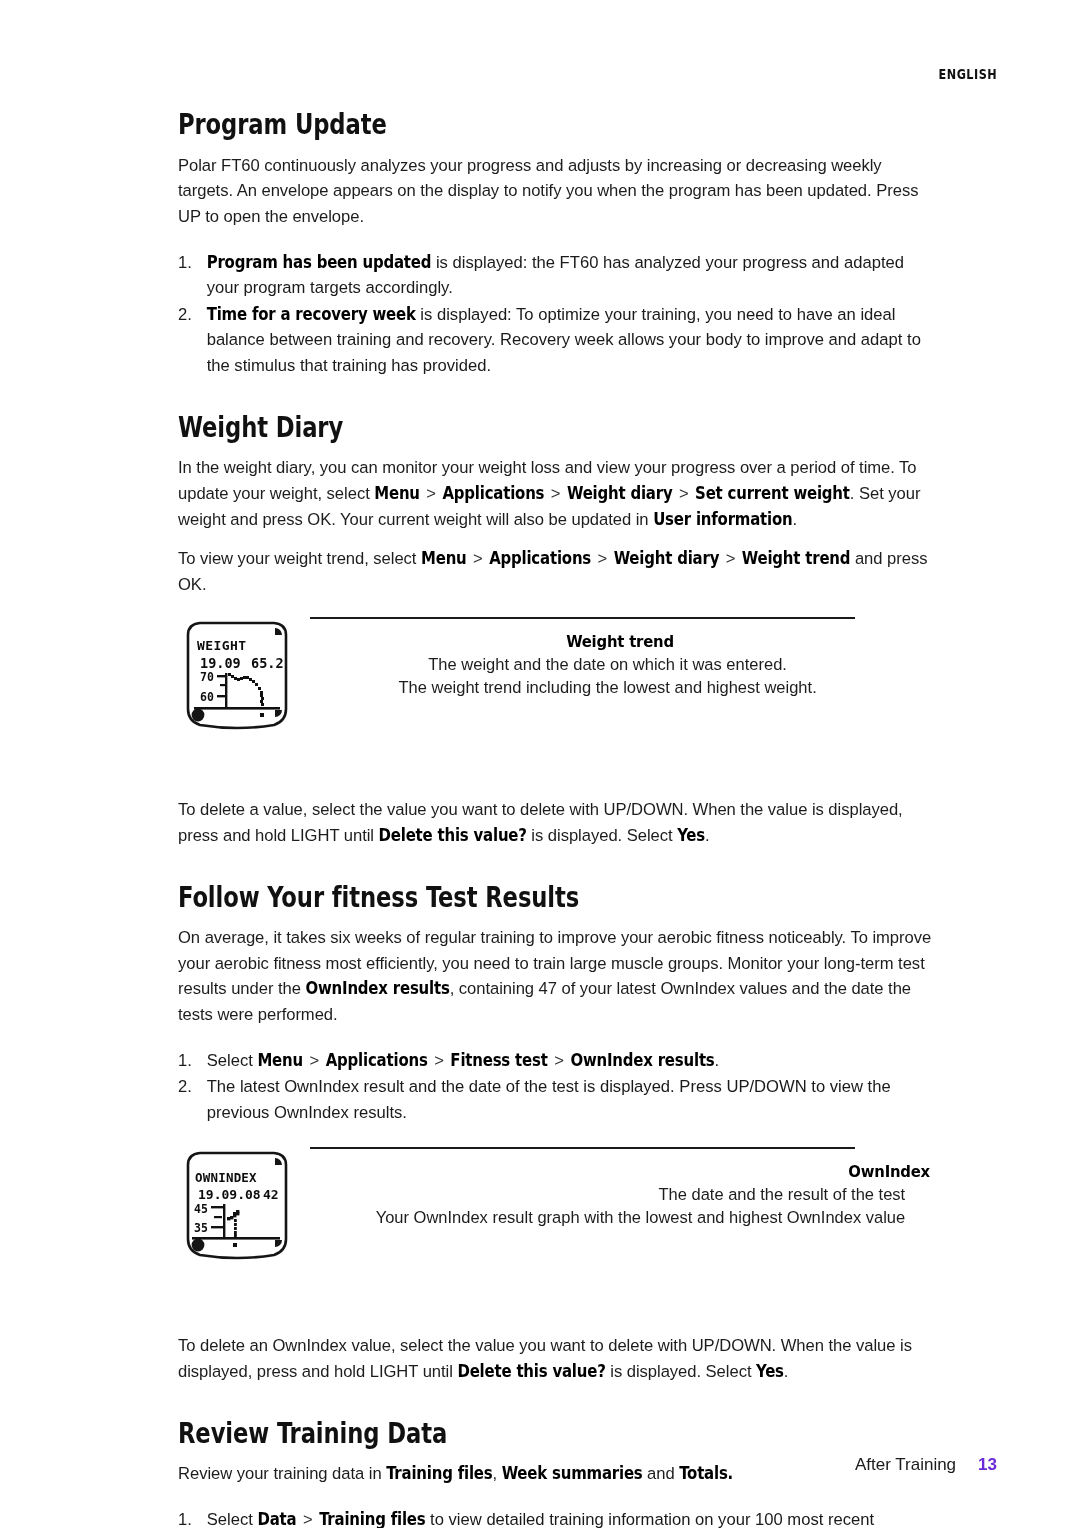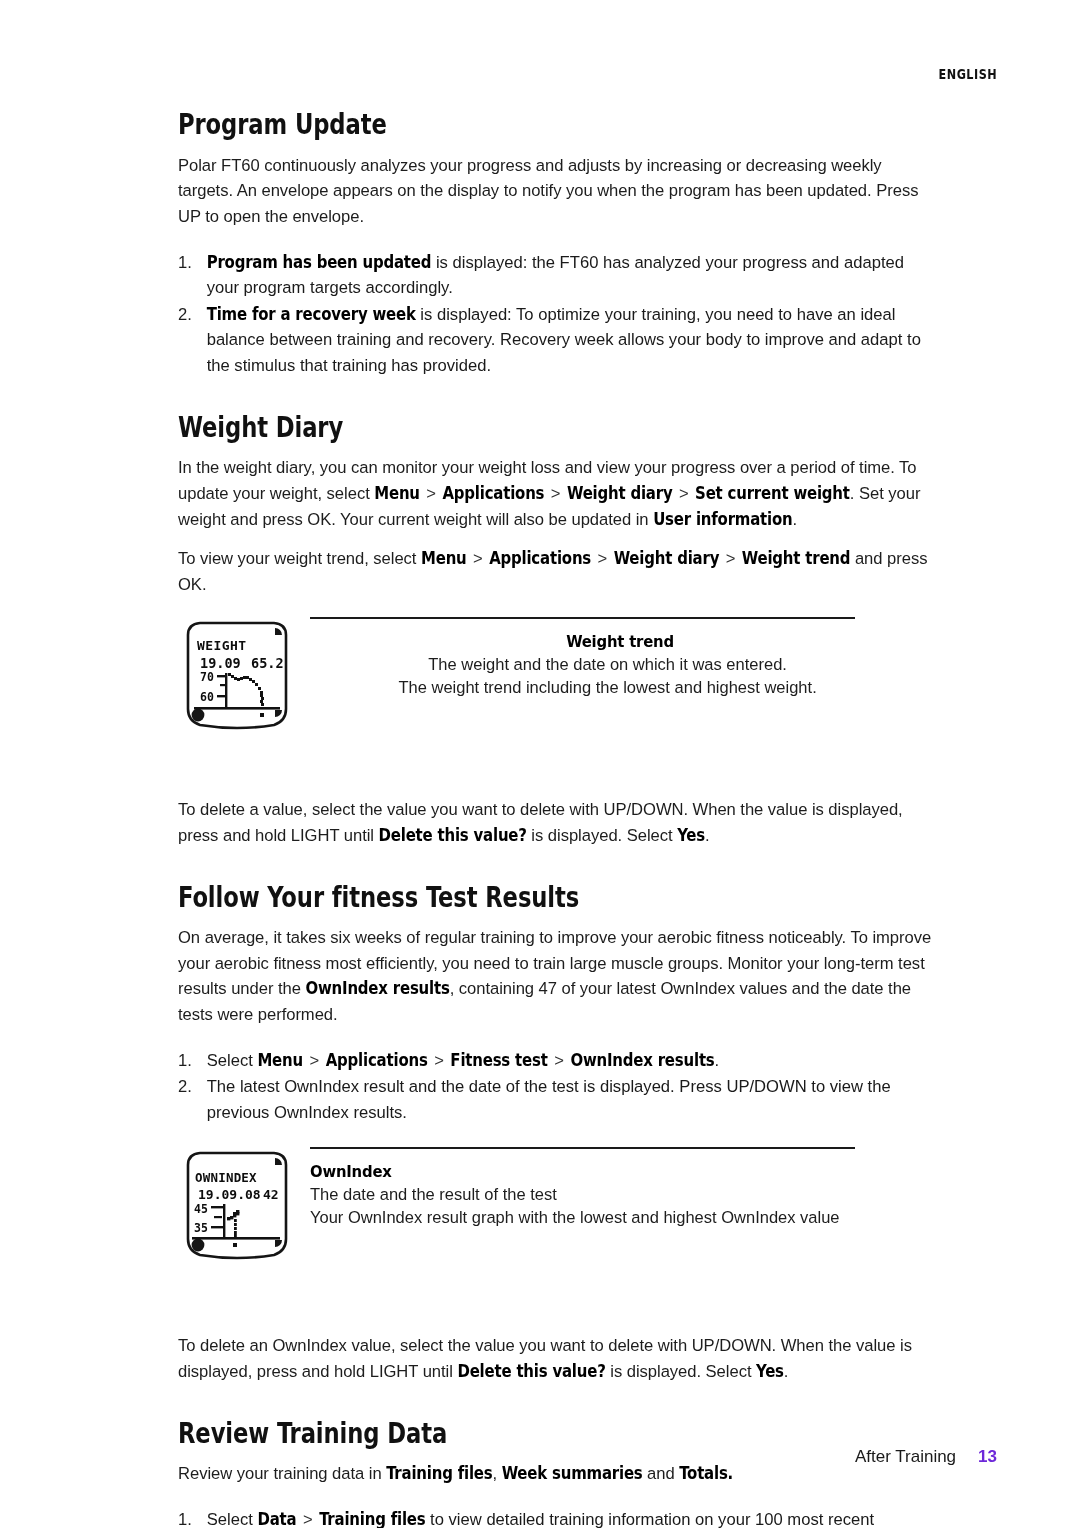--- a/index.html
+++ b/index.html
@@ -147,21 +147,21 @@
   }
 
   
   .watch { position: absolute; left: 0; top: 0; }
 
   
   .footer {
     position: absolute;
     left: 0;
     right: 0;
-    bottom: 16px;
+    bottom: 8px;
     height: 120px;
     padding-left: 13px;
   }
   .footer-inner {
     position: absolute;
     right: 83px;
     bottom: 45px;
     display: flex;
     align-items: baseline;
     gap: 22px;
@@ -271,21 +271,21 @@
 
     <ol class="steps">
       <li>
         <span class="num">1.</span><span>Select </span><span class="ui">Menu</span><span class="arrow">&nbsp;&gt;&nbsp;</span><span class="ui">Applications</span><span class="arrow">&nbsp;&gt;&nbsp;</span><span class="ui">Fitness test</span><span class="arrow">&nbsp;&gt;&nbsp;</span><span class="ui">OwnIndex results</span><span>.</span>
       </li>
       <li>
         <span class="num">2.</span><span>The latest OwnIndex result and the date of the test is displayed. Press UP/DOWN to view the previous OwnIndex results.</span>
       </li>
     </ol>
 
-    <div class="figure-block" style="height:150px; margin-top:22px;">
+    <div class="figure-block" style="height:150px; margin-top:22px;text-align:right;">
       <div class="fig-rule"></div>
 
       <svg class="watch" width="118" height="118" viewBox="0 0 118 118">
         <path d="M10 18 Q10 7 22 6 L96 6 Q108 7 108 18 L108 92
                  Q108 104 96 108 Q59 114 22 108 Q10 104 10 92 Z" fill="#ffffff" stroke="#151515" stroke-width="2.6"></path>
         <path d="M97 11 a7 7 0 0 1 7 7 l-7 0 Z" fill="#151515"></path>
         <circle cx="20" cy="98" r="6.4" fill="#151515"></circle>
         <path d="M104 93 a7 7 0 0 1 -7 7 l0 -7 Z" fill="#151515"></path>
         <text x="17" y="35" font-family="'DejaVu Sans Mono', monospace" font-size="12.5" font-weight="700" fill="#0d0d0d" letter-spacing="0.2">OWNINDEX</text>
         <text x="20" y="52" font-family="'DejaVu Sans Mono', monospace" font-size="13" font-weight="700" fill="#0d0d0d">19.09.08</text>

